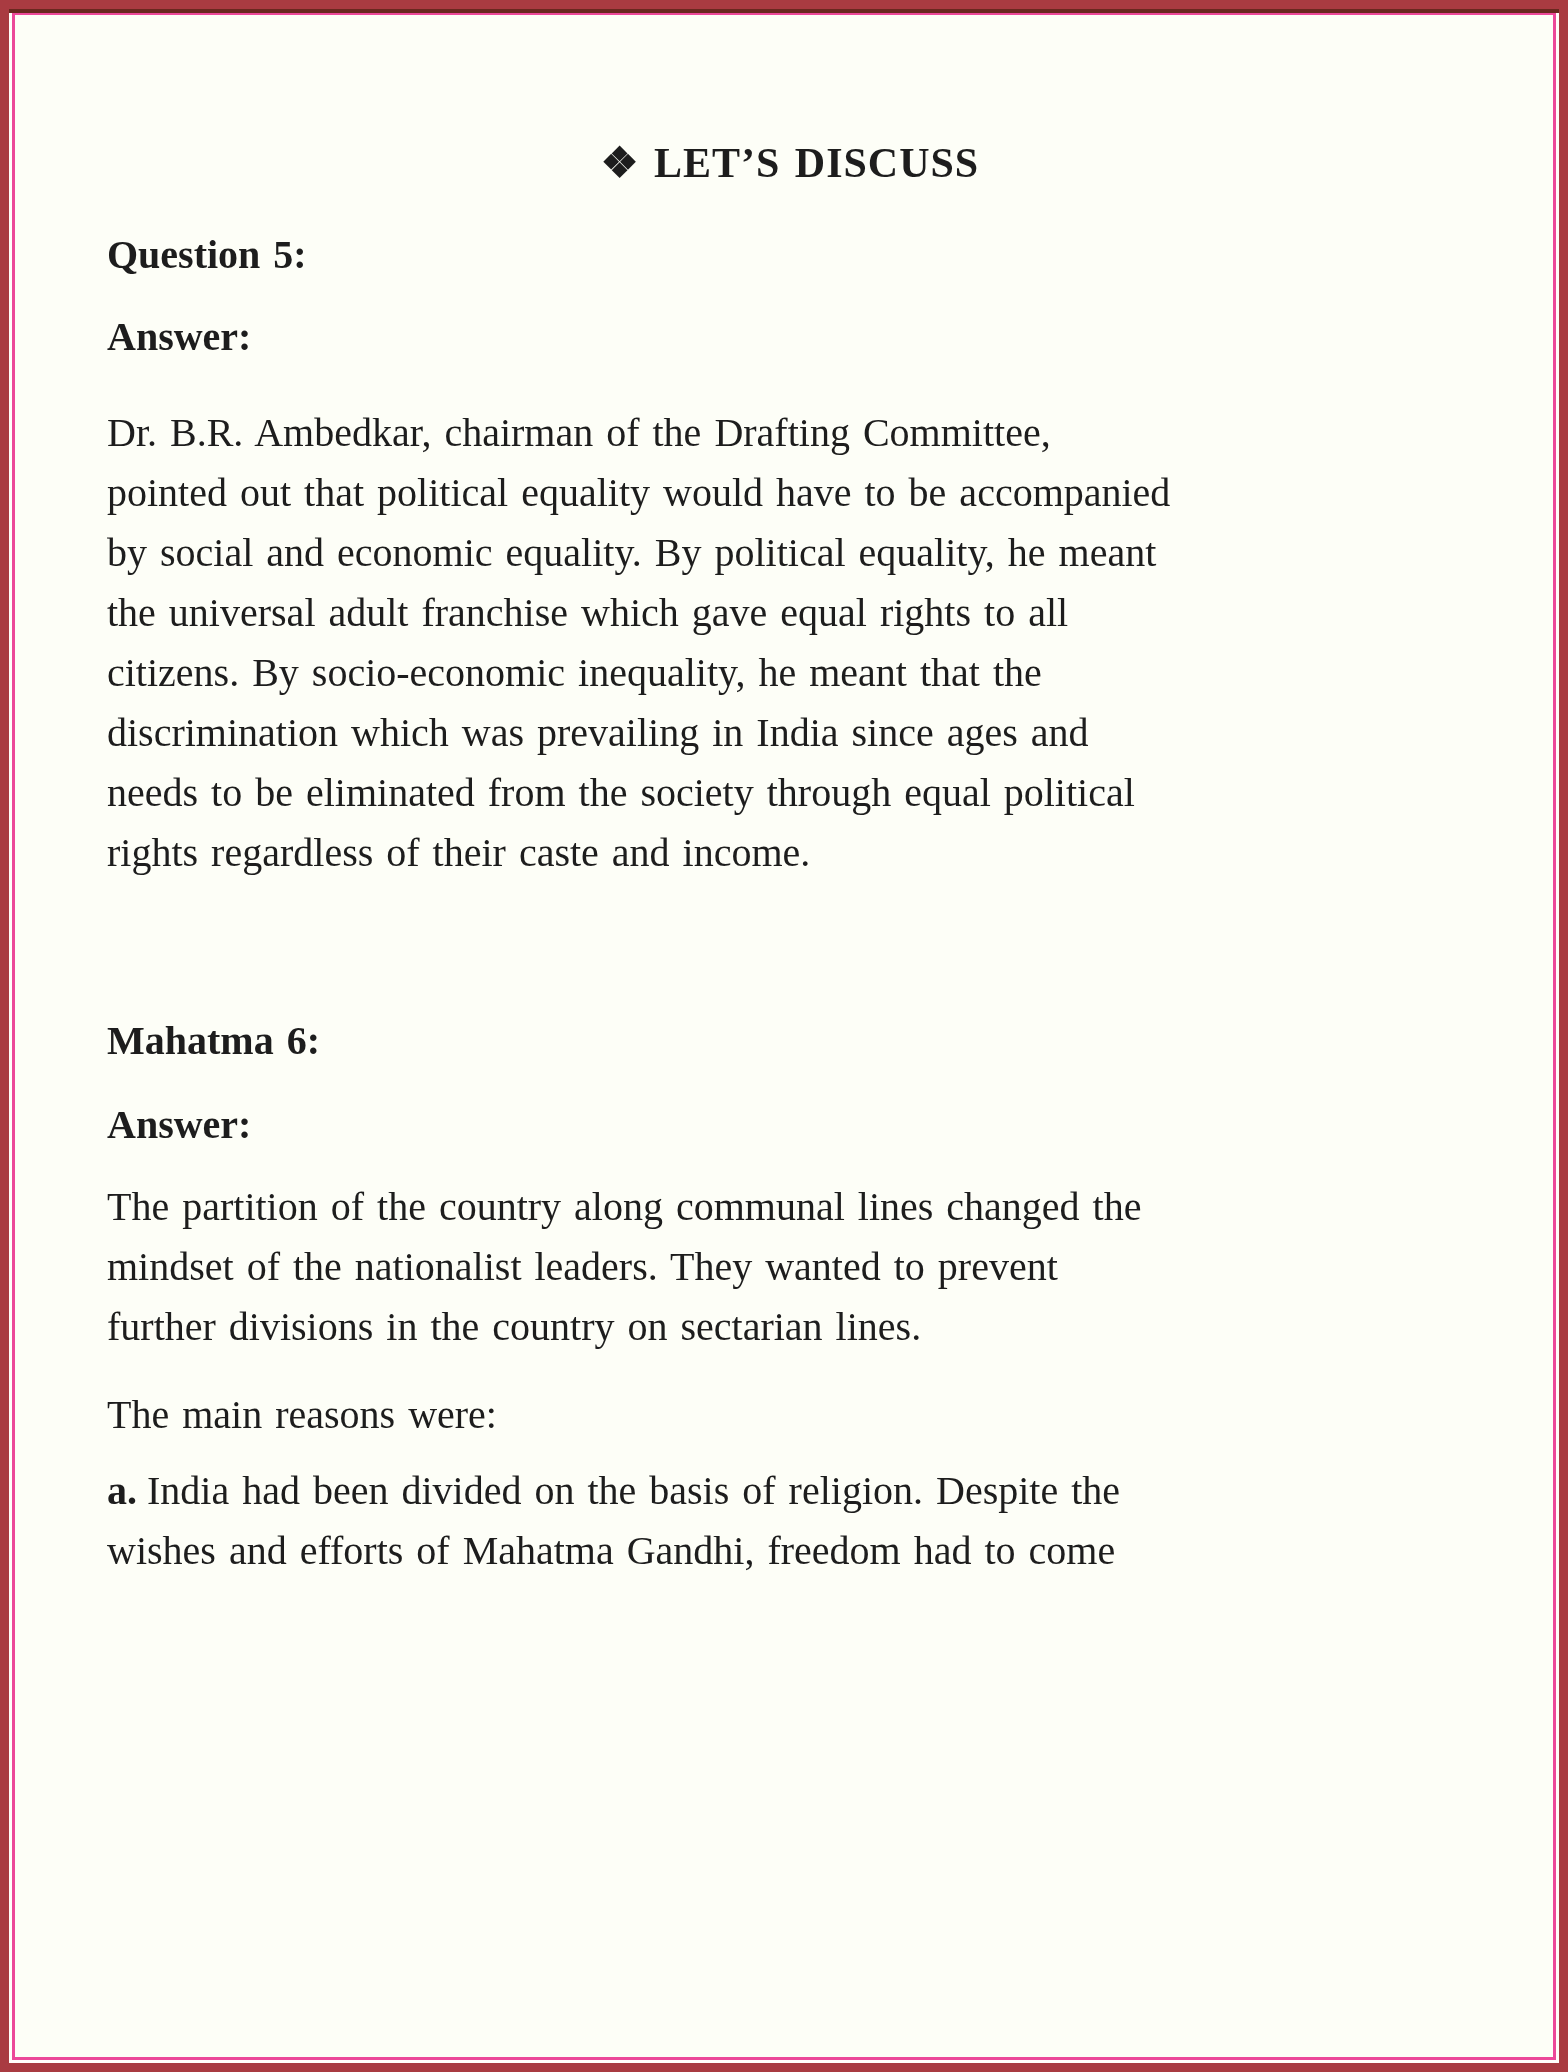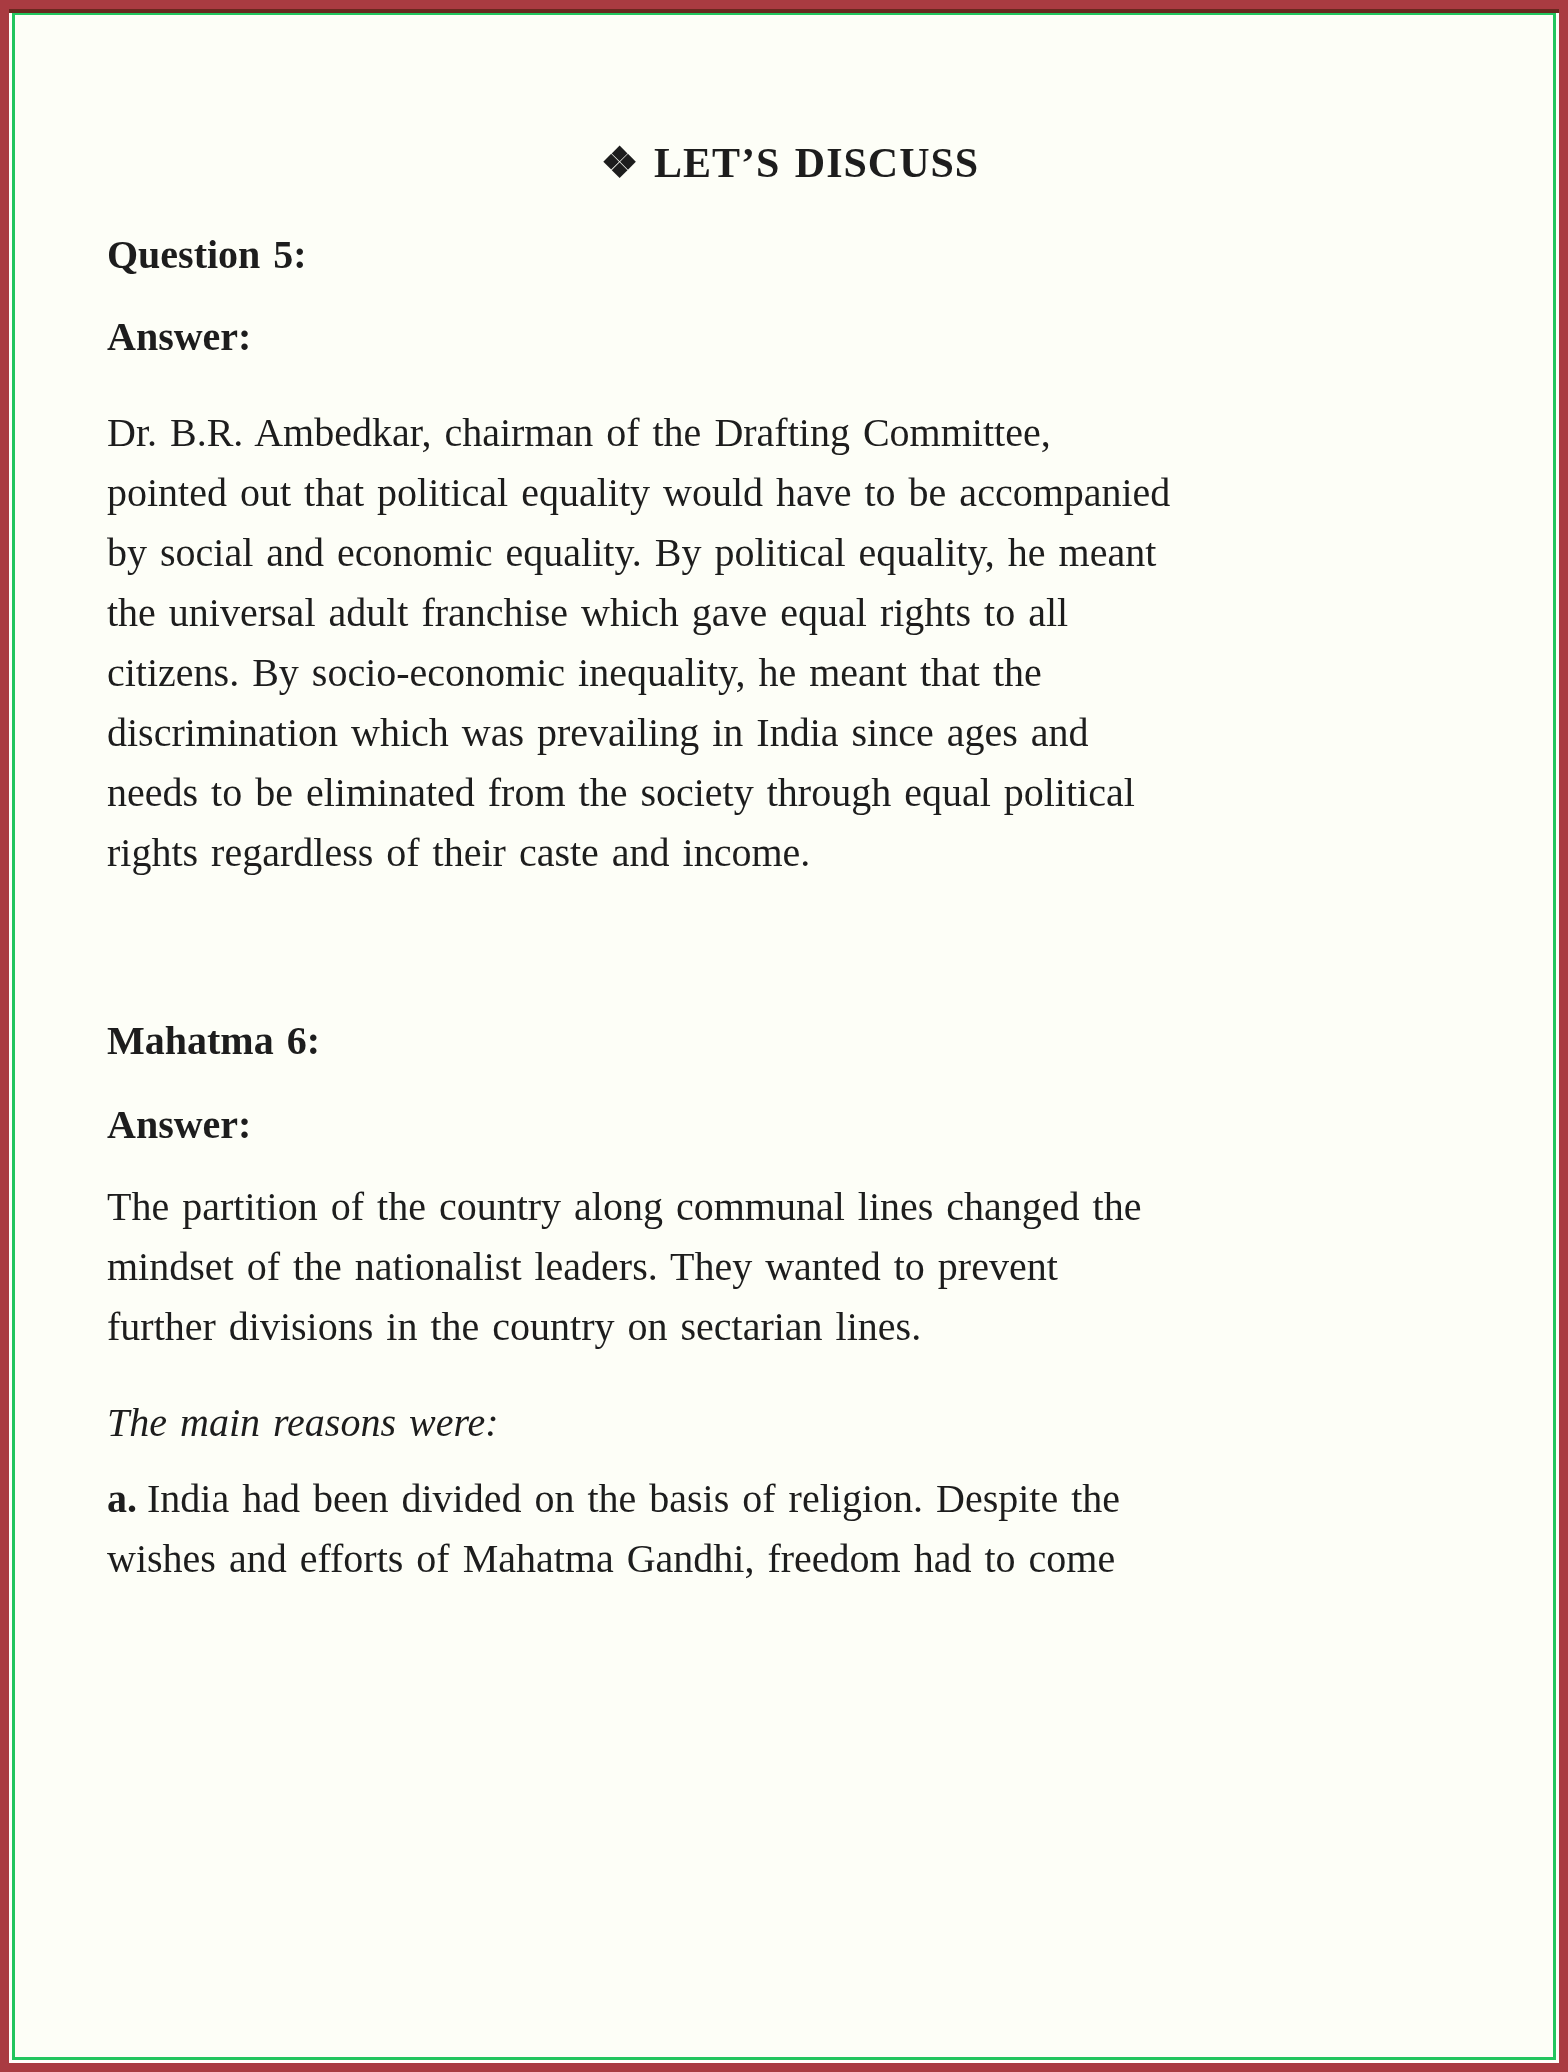--- a/index.html
+++ b/index.html
@@ -24,21 +24,21 @@
   .top-strip {
     position: absolute;
     top: 0; left: 0; right: 0;
     height: 4px;
     background: #69281f;
     z-index: 5;
   }
   .frame {
     position: absolute;
     top: 3px; left: 3px; right: 3px; bottom: 3px;
-    border: 3px solid #22c55e;
+    border: 3px solid #ec4899;
     background: #fdfef7;
     overflow: hidden;
   }
   .content {
     padding: 92px 80px 0 92px;
     color: #1d1d1d;
     font-size: 40px;
     line-height: 60px;
     word-spacing: 3px;
   }
@@ -56,21 +56,21 @@
     white-space: pre-line;
   }
   .mt-q5-heading   { margin-top: 32px; }
   .mt-q5-text      { margin-top: 24px; }
   .mt-a5-label     { margin-top: 22px; }
   .mt-a5-text      { margin-top: 36px; }
   .mt-q6-heading   { margin-top: 128px; }
   .mt-q6-text      { margin-top: 26px; }
   .mt-a6-label     { margin-top: 24px; }
   .mt-a6-text      { margin-top: 22px; }
-  .mt-reasons      { margin-top: 36px; font-style: italic; }
+  .mt-reasons      { margin-top: 28px; }
   .mt-item-a       { margin-top: 16px; }
   .item-marker {
     font-weight: bold;
     margin-right: 10px;
   }
 </style>
 </head>
 <body>
 
 <div class="page">

